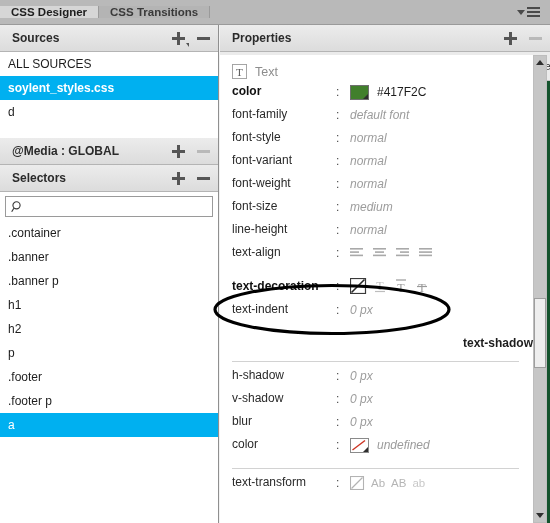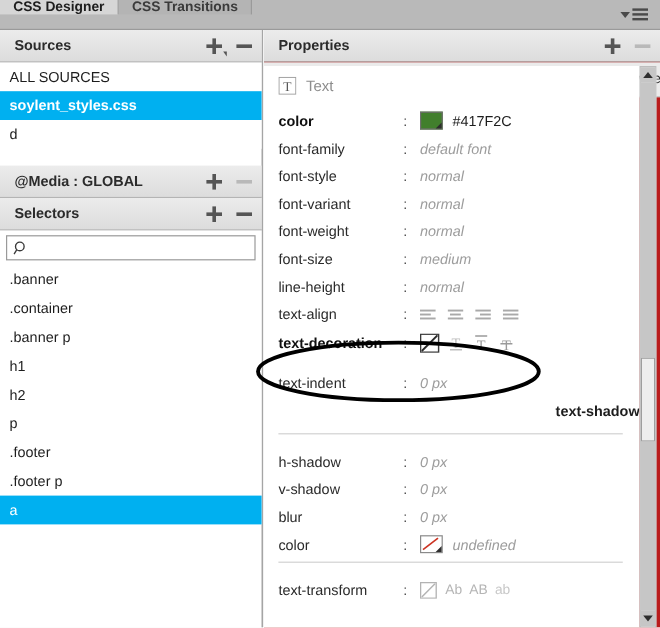--- a/index.html
+++ b/index.html
@@ -16,21 +16,21 @@
     width: 550px; height: 523px;
     background: #f2f2f2;
   }
 
   
   .tabbar {
     position: absolute; left: 0; top: 0;
     width: 550px; height: 25px;
     background: #b9b9b9;
     border-bottom: 1px solid #9a9a9a;
-    display: flex; align-items: flex-start;
+    display: flex; align-items: center;
   }
   .tab {
     display: flex; align-items: center;
     padding: 0 11px;
     font-size: 11.5px; font-weight: bold;
     color: #2c2c2c;
     border-right: 1px solid #9a9a9a;
     cursor: default;
   }
   .tab.active { background: #d6d6d6; color: #1d1d1d; }
@@ -132,21 +132,21 @@
     background: transparent;
     padding-left: 24px;
     font-family: "Liberation Sans", sans-serif;
     font-size: 11.5px; color: #333;
   }
 
   
   .rightcol {
     position: absolute; left: 220px; top: 25px;
     width: 330px; height: 498px;
-    background: #b91c1c;
+    background: #14532d;
   }
   .prop-toolbar {
     height: 29px;
     background: #ebebeb;
     border-bottom: 1px solid #c4c4c4;
     display: flex; align-items: center;
     padding-left: 8px; gap: 14px;
     position: relative;
   }
   .tb-icon {
@@ -178,21 +178,21 @@
     padding: 3px 0 6px 12px;
     font-size: 12.5px; color: #8d8d8d;
   }
   .group-title.bold {
     font-weight: bold; color: #1d1d1d;
     padding: 10px 0 4px 12px; font-size: 12px; justify-content: flex-end;
   }
 
   .prop-row {
     position: relative;
-    display: flex; align-items: flex-end;
+    display: flex; align-items: flex-start;
     height: 23px;
     padding-left: 12px;
   }
   .prop-row.tall { height: 34px; align-items: center; }
   .prop-name {
     width: 104px;
     font-size: 12px; color: #2a2a2a;
     line-height: 13px;
   }
   .prop-name.bold { font-weight: bold; color: #101010; }
@@ -355,24 +355,24 @@
         <svg class="search-icon" viewBox="0 0 16 16">
           <circle cx="6.3" cy="6.1" r="4.1" fill="none" stroke="#3a3a3a" stroke-width="1.3"></circle>
           <line x1="3.3" y1="9.4" x2="0.8" y2="13.4" stroke="#3a3a3a" stroke-width="1.3"></line>
         </svg>
         <input class="search-input" type="text" placeholder="" style="">
       </div>
     </div>
 
     <div class="list">
       <div class="list-item">
+        <span>.container</span>
+      </div>
+      <div class="list-item">
         <span>.banner</span>
-      </div>
-      <div class="list-item">
-        <span>.container</span>
       </div>
       <div class="list-item">
         <span>.banner p</span>
       </div>
       <div class="list-item">
         <span>h1</span>
       </div>
       <div class="list-item">
         <span>h2</span>
       </div>

